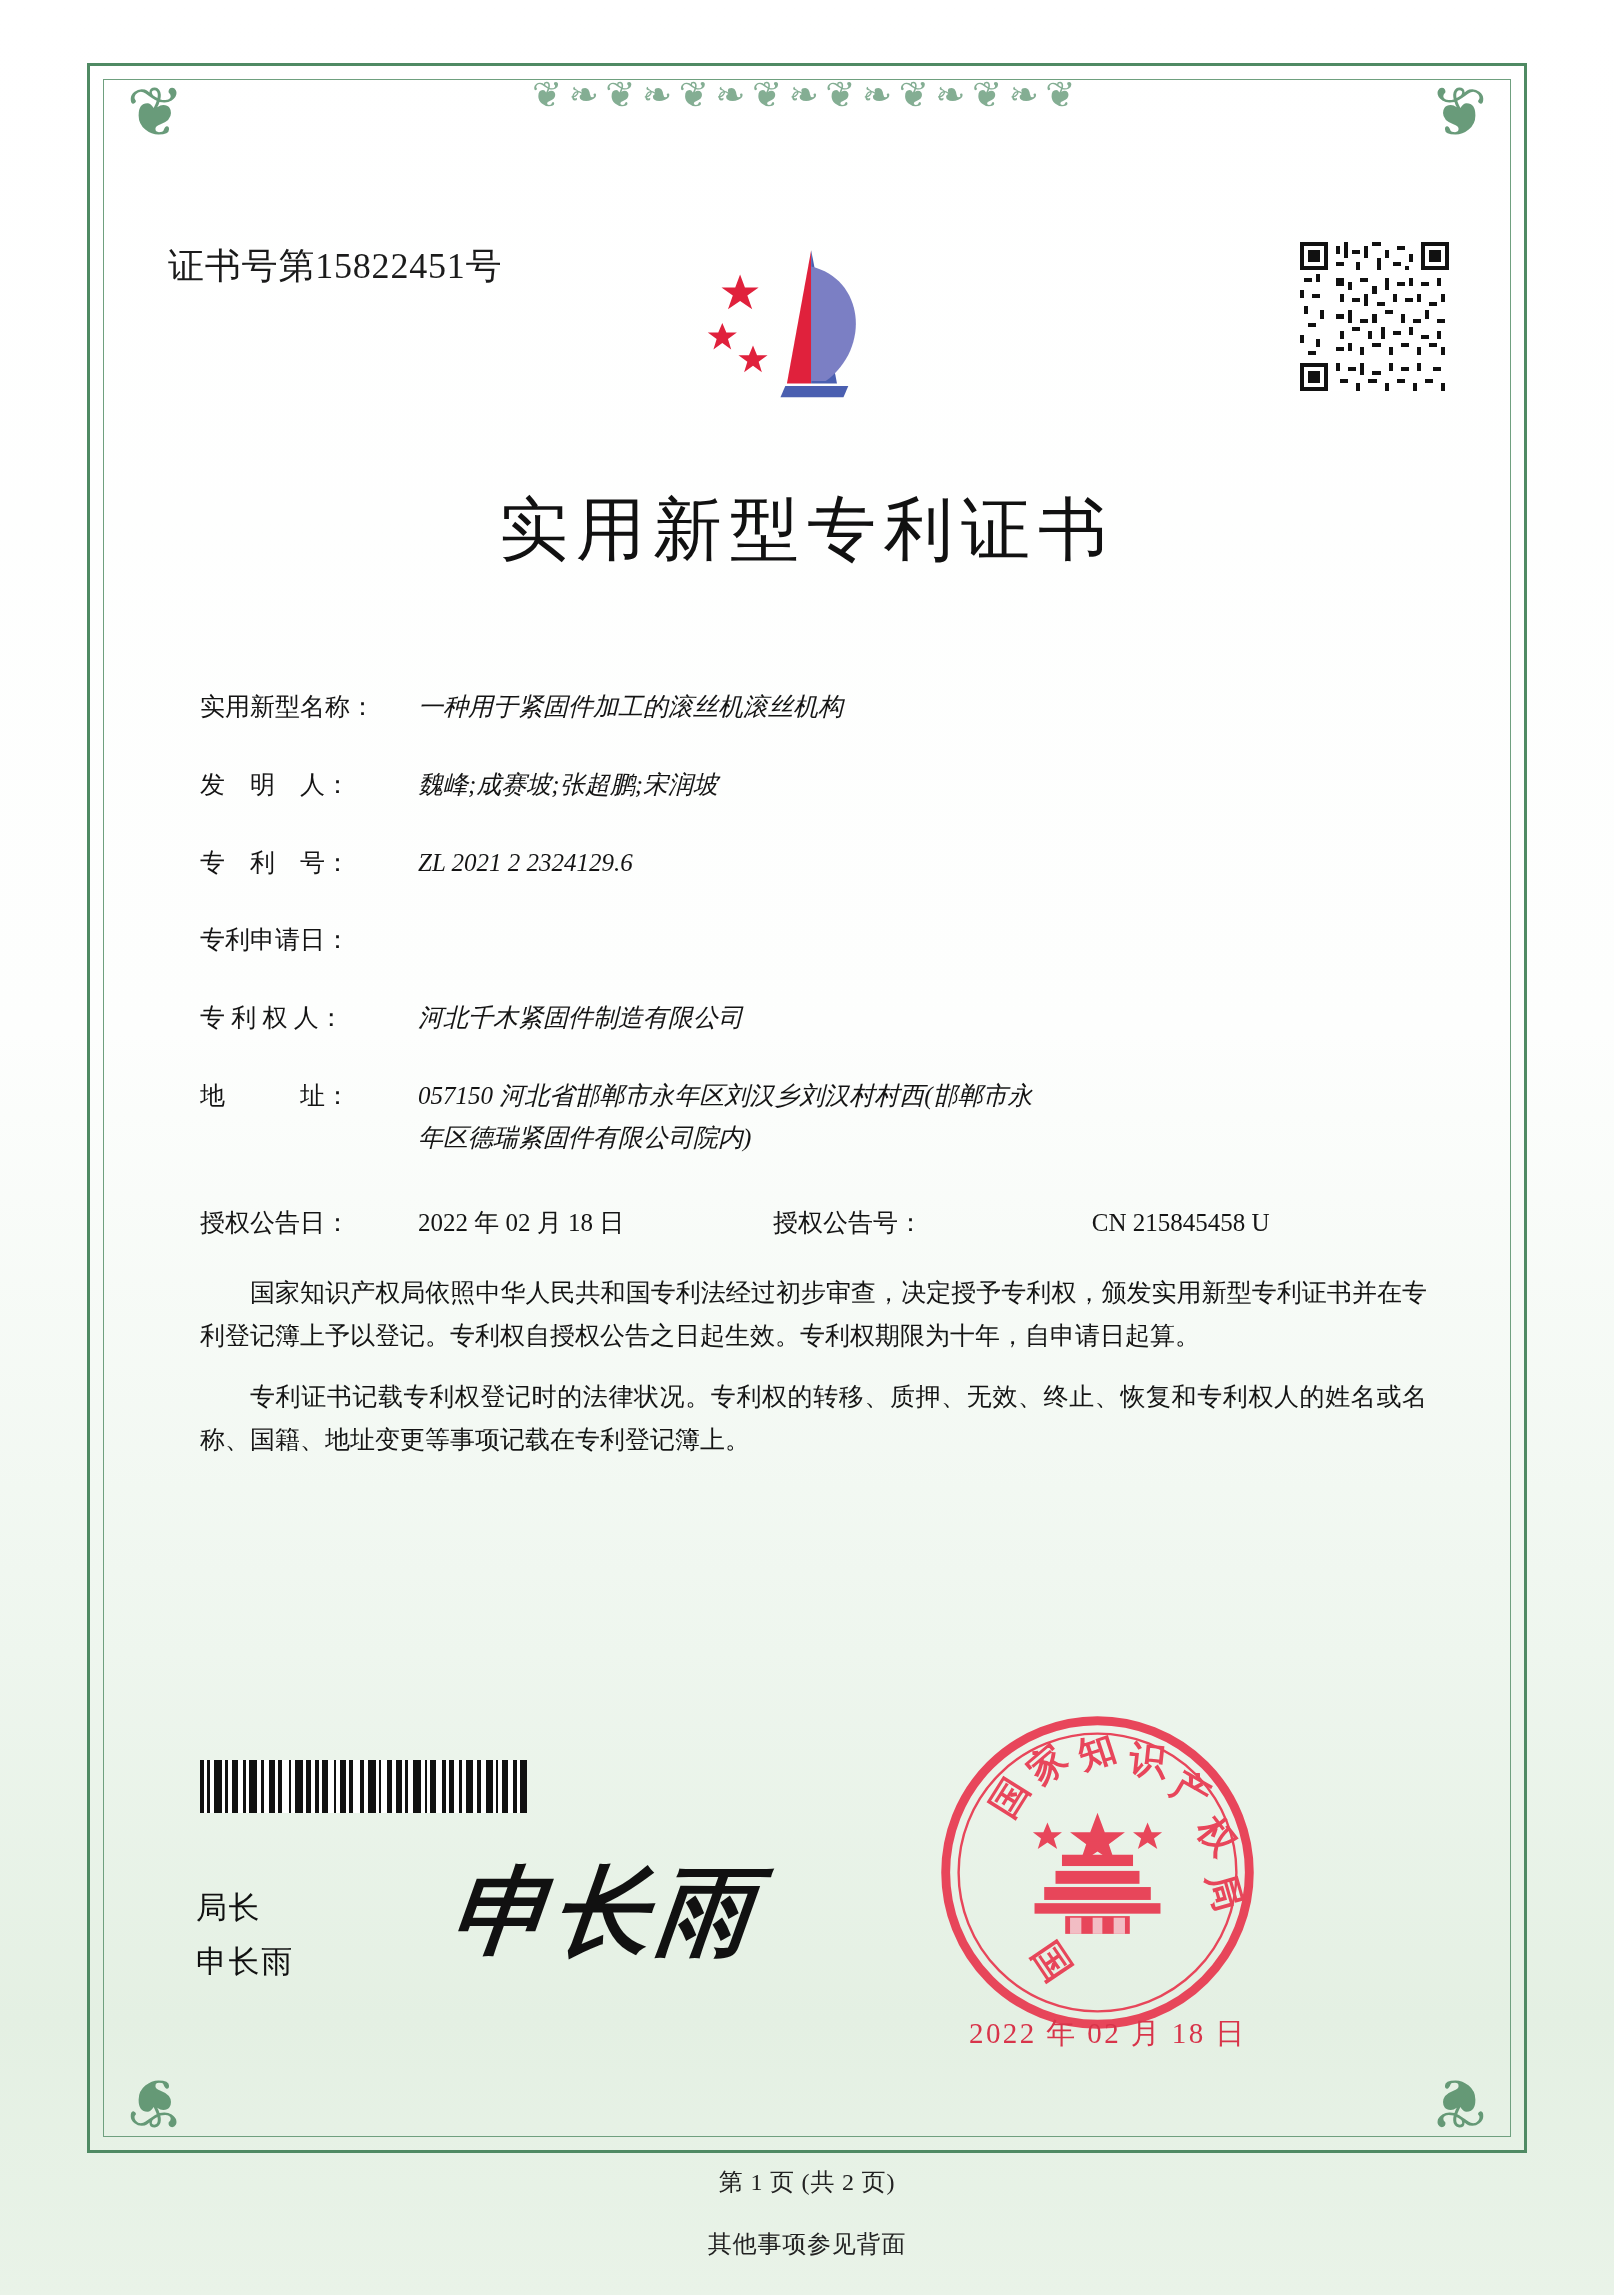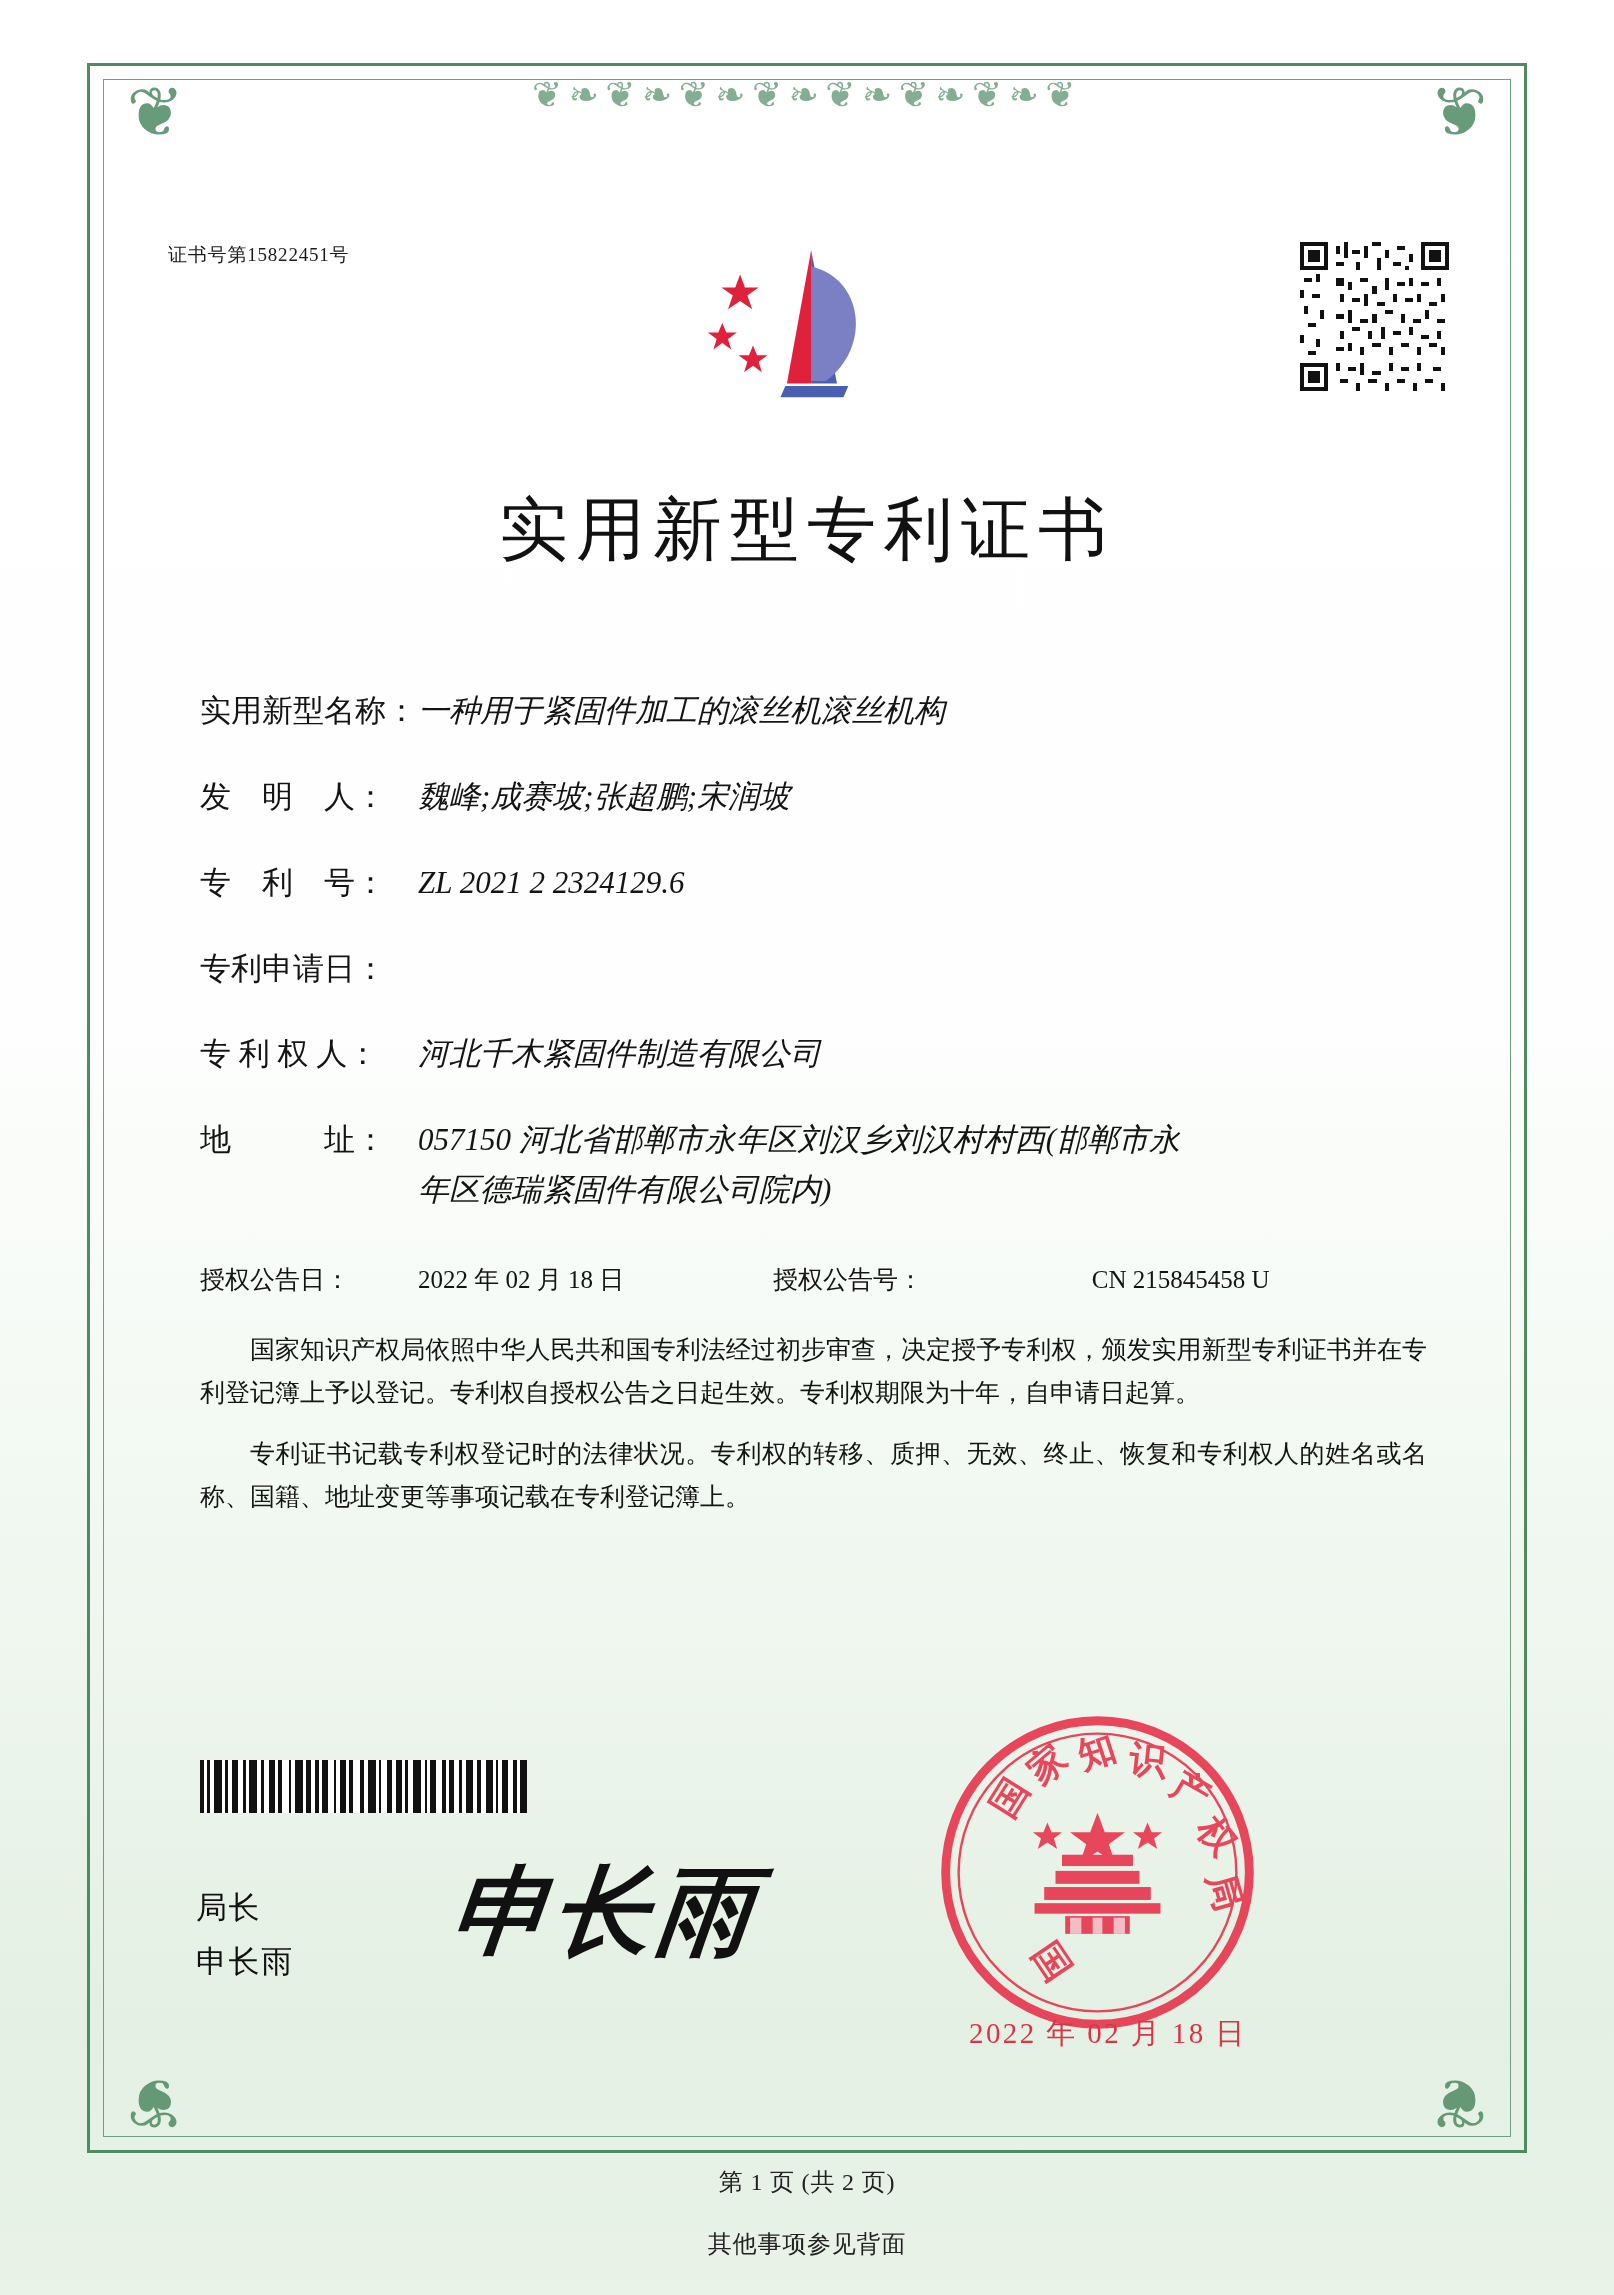--- a/index.html
+++ b/index.html
@@ -63,21 +63,21 @@
     text-align: center;
     opacity: .75;
     overflow: hidden;
     white-space: nowrap;
   }
 
   
   .cert-no {
     position: absolute;
     left: 168px; top: 242px;
-    font-size: 19px;
+    font-size: 36px;
     color: #1b1b1b;
     letter-spacing: 0.8px;
   }
 
   .logo {
     position: absolute;
     left: 690px; top: 242px;
     width: 210px; height: 178px;
   }
 
@@ -102,21 +102,21 @@
   
   .fields {
     position: absolute;
     left: 200px; top: 690px;
     width: 1227px;
   }
   .field {
     display: flex;
     align-items: flex-start;
     margin-bottom: 44px;
-    font-size: 31px;
+    font-size: 25px;
     color: #141414;
     line-height: 1.35;
   }
   .field .lbl {
     flex: 0 0 auto;
     width: 218px;
     white-space: nowrap;
     letter-spacing: 0px;
   }
   .field .val {

